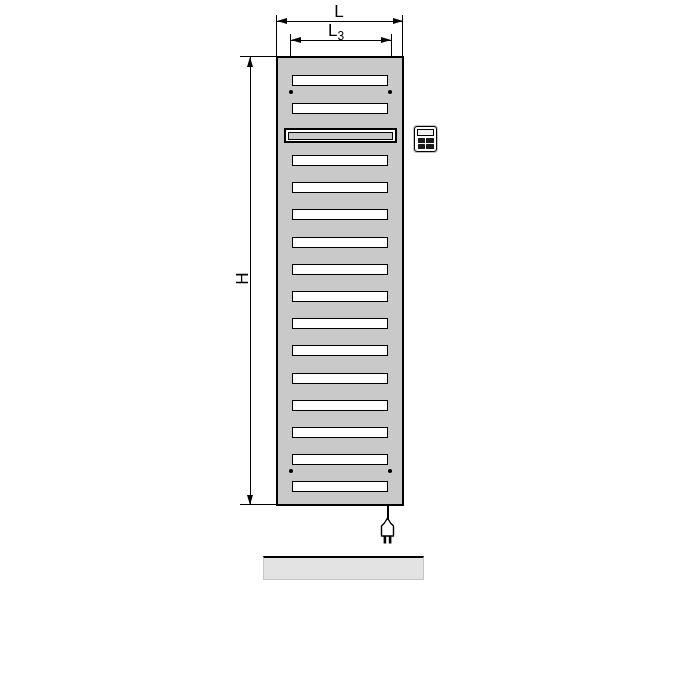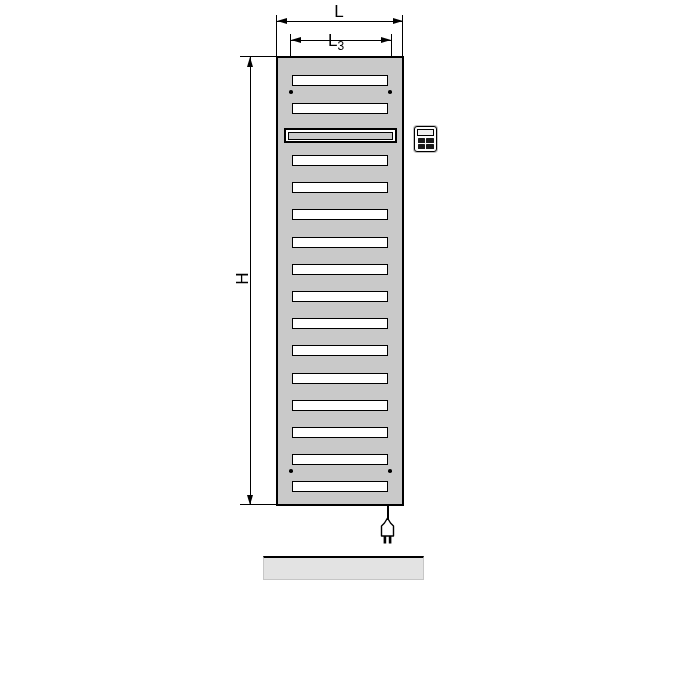--- a/index.html
+++ b/index.html
@@ -74,21 +74,21 @@
     <div class="arrow right" style="left:393px;top:18px;"></div>
     <div class="dim-label" style="left:331px;top:3px;width:16px;text-align:center;">L</div>
   </div>
 
   <div>
     <div class="vline" style="left:290px;top:34px;height:22px;"></div>
     <div class="vline" style="left:391px;top:34px;height:22px;"></div>
     <div class="hline" style="left:291px;top:40px;width:100px;"></div>
     <div class="arrow left" style="left:291px;top:37px;"></div>
     <div class="arrow right" style="left:381px;top:37px;"></div>
-    <div class="dim-label" style="left:328px;top:32px;"><span>L</span><span class="sub">3</span></div>
+    <div class="dim-label" style="left:328px;top:22px;"><span>L</span><span class="sub">3</span></div>
   </div>
 
   <div>
     <div class="hline" style="left:240px;top:56px;width:37px;"></div>
     <div class="hline" style="left:240px;top:504px;width:37px;"></div>
     <div class="vline" style="left:250px;top:57px;height:448px;"></div>
     <div class="arrow up" style="left:247px;top:57px;"></div>
     <div class="arrow down" style="left:247px;top:495px;"></div>
     <div class="dim-label" style="left:236px;top:270px;transform:rotate(-90deg);transform-origin:center;">H</div>
   </div>

